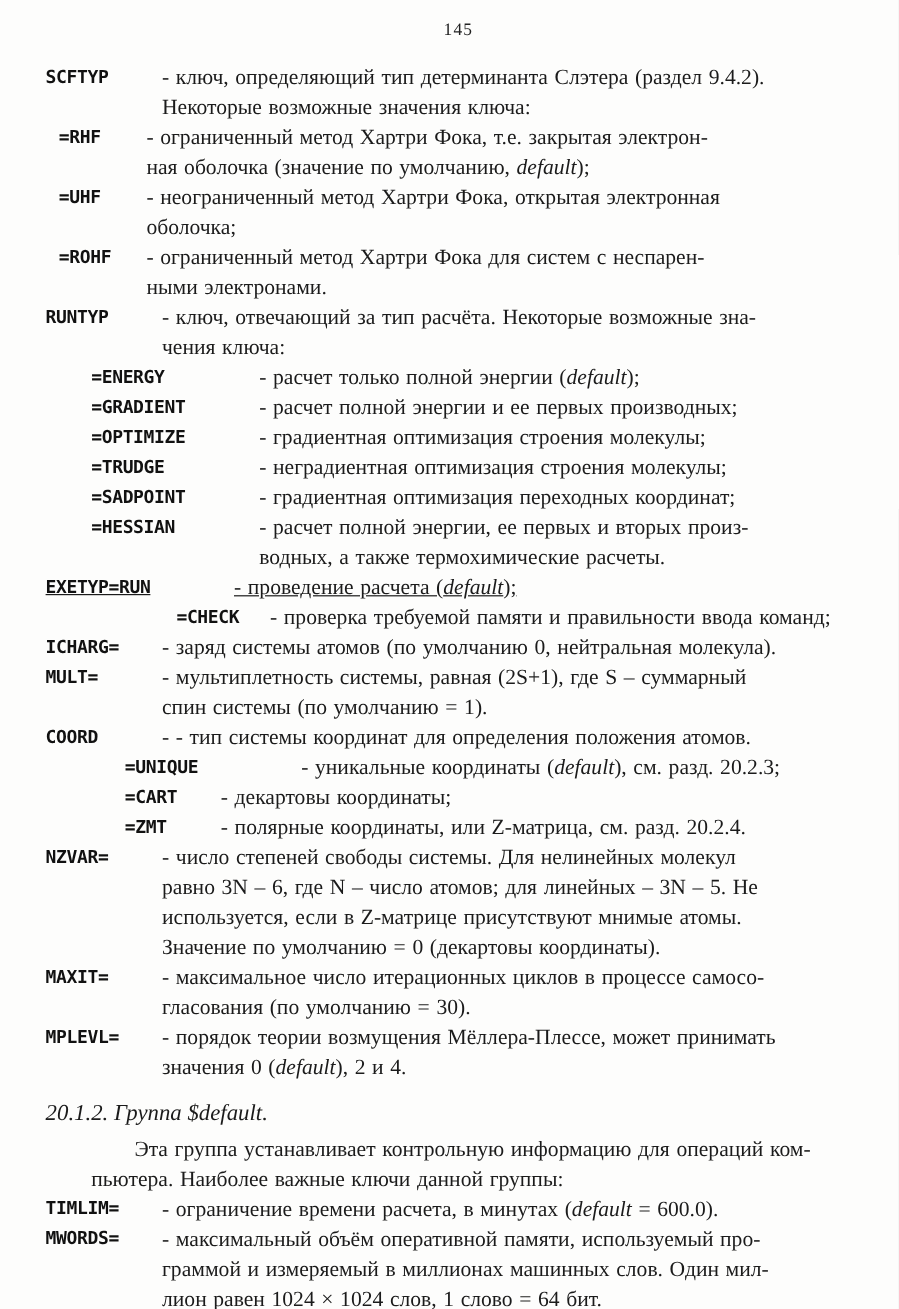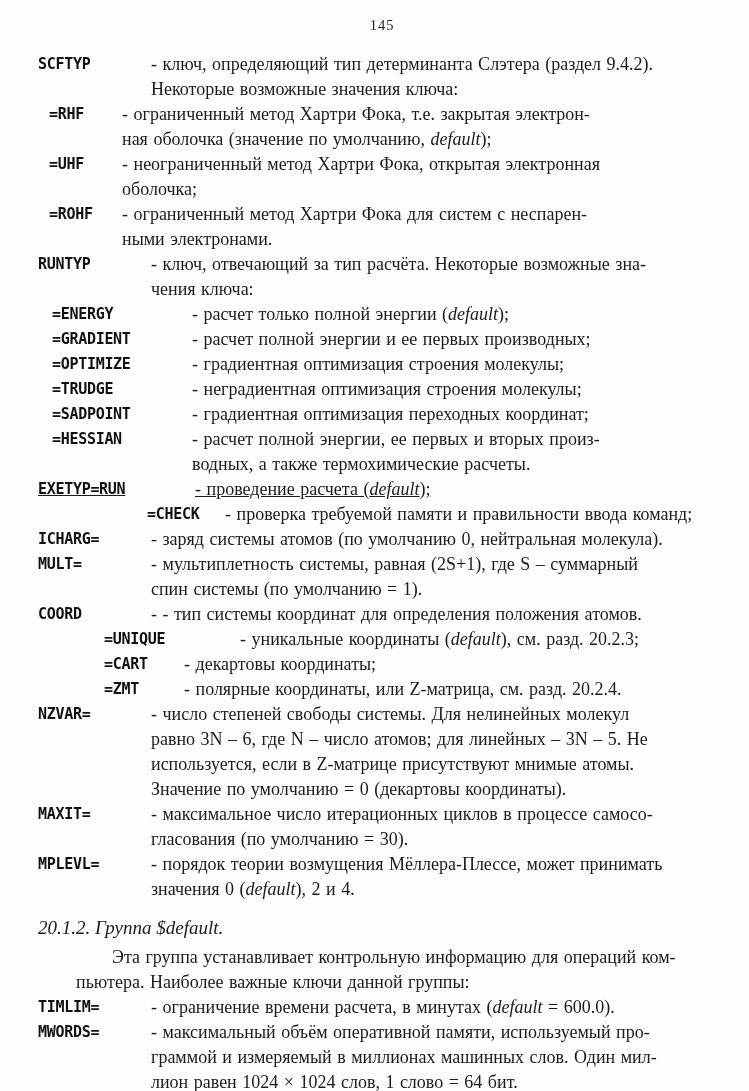--- a/index.html
+++ b/index.html
@@ -33,31 +33,31 @@
     color: #111;
     white-space: nowrap;
   }
   .def {
     flex: 1;
     white-space: pre-line;
     padding-right: 38px;
     word-spacing: 1px;
   }
   
-  .l1        { padding-left: 38px; gap: 16px; }
+  .l1        { padding-left: 38px; }
   .l1 .term  { flex: 0 0 97px; }
   .sub-scf       { padding-left: 49px; }
   .sub-scf .term { flex: 0 0 73px; }
-  .sub-run       { padding-left: 52px; }
+  .sub-run       { padding-left: 76px; }
   .sub-run .term { flex: 0 0 140px; }
   .exetyp        { padding-left: 38px; text-decoration: underline; }
   .exetyp .term  { flex: 0 0 157px; }
   .sub-check       { padding-left: 115px; }
   .sub-check .term { flex: 0 0 78px; margin-left: 32px; }
-  .sub-unique       { padding-left: 104px; }
+  .sub-unique       { padding-left: 104px; gap: 11px; }
   .sub-unique .term { flex: 0 0 136px; }
   .sub-cart         { padding-left: 104px; }
   .sub-cart .term   { flex: 0 0 80px; }
   .section-heading {
     margin: 13px 38px 5px 38px;
     font-style: italic;
     font-size: 19px;
   }
   .intro {
     padding: 0 36px 0 32px;

